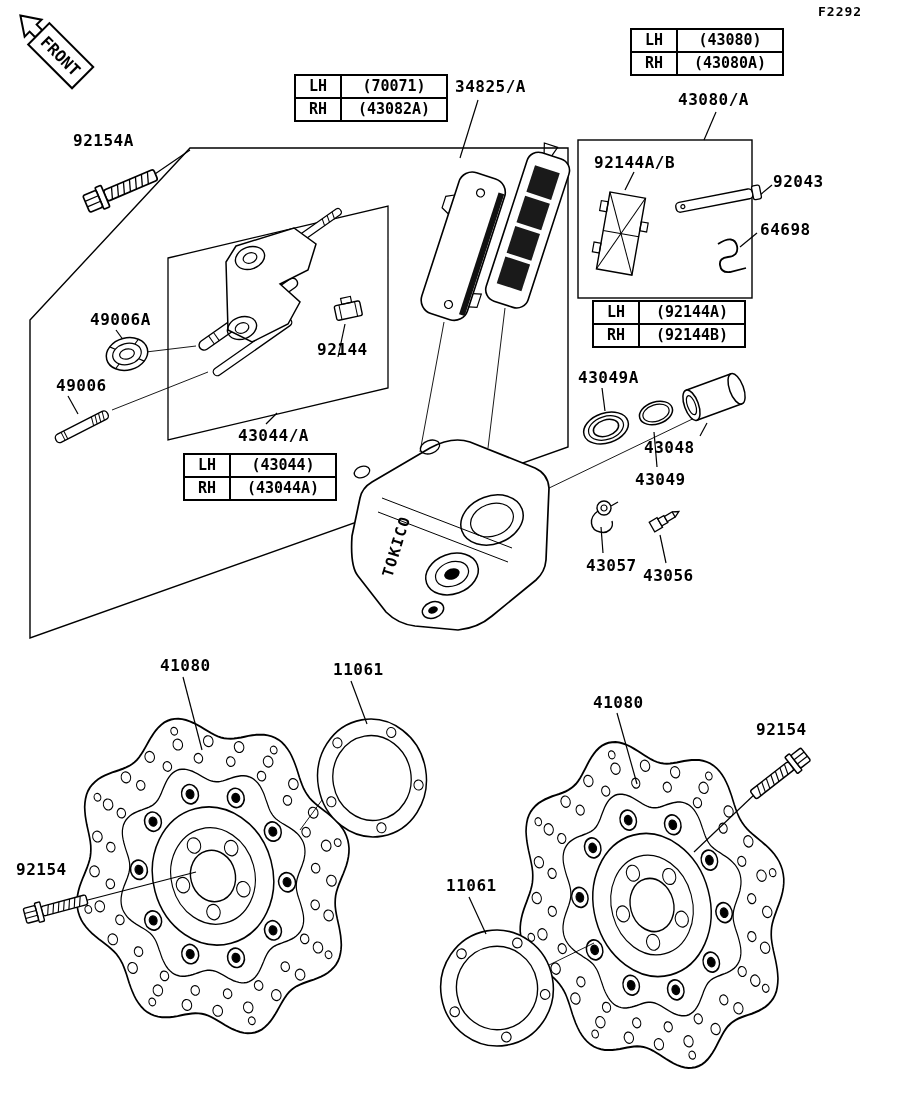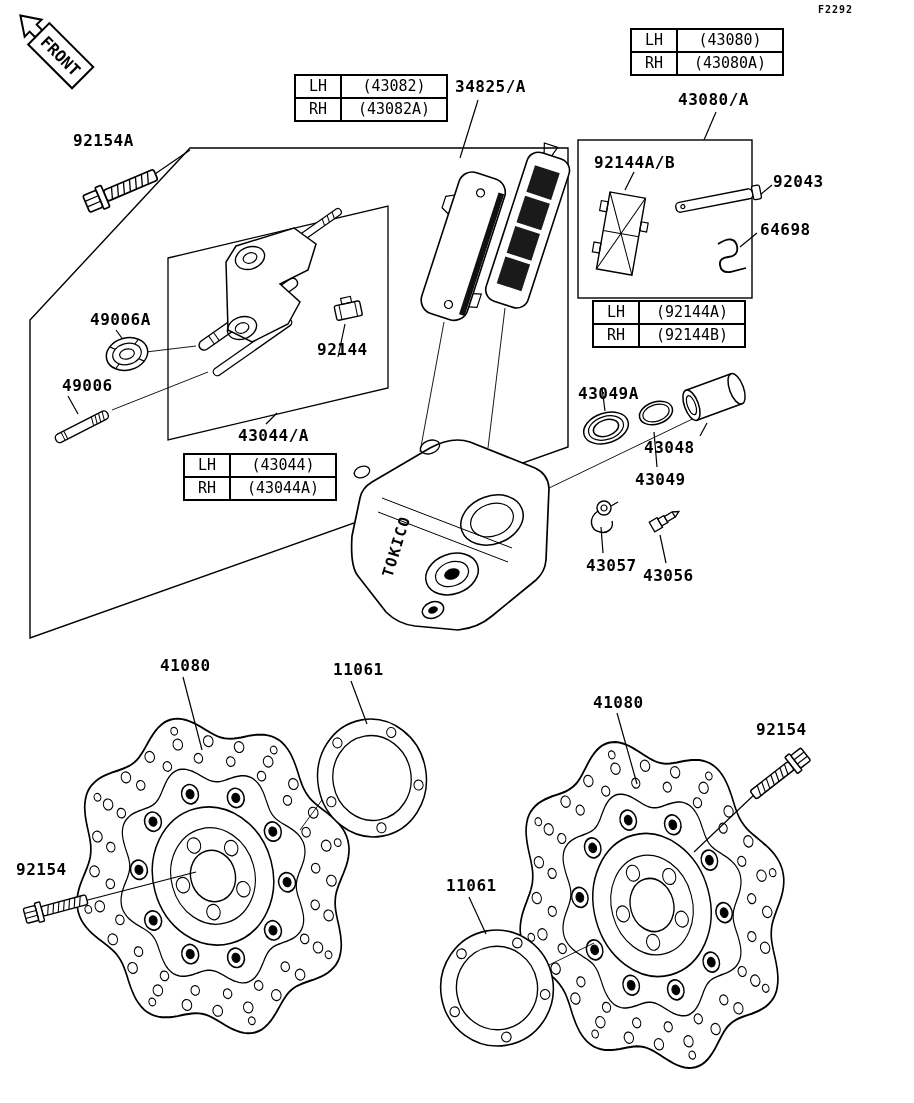--- a/index.html
+++ b/index.html
@@ -1,22 +1,22 @@
 <!DOCTYPE html>
 <html><head>
 <meta charset="utf-8">
 <style>
   html,body{margin:0;padding:0;background:#fff;}
   .canvas{position:relative;width:914px;height:1103px;background:#fff;overflow:hidden;
           font-family:"DejaVu Sans Mono","Liberation Mono",monospace;}
   svg.art{position:absolute;left:0;top:0;}
   .lbl{position:absolute;font-weight:bold;font-size:16px;color:#000;white-space:nowrap;letter-spacing:.5px;}
-  .fig{position:absolute;left:818px;top:4px;font-weight:bold;font-size:10px;color:#000;letter-spacing:1px;}
+  .fig{position:absolute;left:818px;top:4px;font-weight:bold;font-size:13px;color:#000;letter-spacing:1px;}
   .ptable{position:absolute;display:grid;grid-template-columns:46px 106px;border:1.5px solid #000;background:#fff;}
-  .ptable>div{border:1px solid #000;font-weight:normal;font-size:15px;color:#000;text-align:center;
+  .ptable>div{border:1px solid #000;font-weight:bold;font-size:15px;color:#000;text-align:center;
               padding:1px 3px;line-height:19px;white-space:nowrap;}
 </style>
 </head>
 <body>
 
 <div class="canvas">
 
 <svg class="art" width="914" height="1103" viewBox="0 0 914 1103">
   <defs>
     <g id="bolt">
@@ -417,38 +417,38 @@
 
 <div class="fig">F2292</div>
 
 <div class="lbl" style="left:73px;top:131px">92154A</div>
 <div class="lbl" style="left:455px;top:77px">34825/A</div>
 <div class="lbl" style="left:678px;top:90px">43080/A</div>
 <div class="lbl" style="left:594px;top:153px">92144A/B</div>
 <div class="lbl" style="left:773px;top:172px">92043</div>
 <div class="lbl" style="left:760px;top:220px">64698</div>
 <div class="lbl" style="left:90px;top:310px">49006A</div>
-<div class="lbl" style="left:62px;top:376px">49006</div>
+<div class="lbl" style="left:56px;top:376px">49006</div>
 <div class="lbl" style="left:317px;top:340px">92144</div>
 <div class="lbl" style="left:238px;top:426px">43044/A</div>
-<div class="lbl" style="left:578px;top:384px">43049A</div>
+<div class="lbl" style="left:578px;top:368px">43049A</div>
 <div class="lbl" style="left:635px;top:470px">43049</div>
 <div class="lbl" style="left:644px;top:438px">43048</div>
 <div class="lbl" style="left:586px;top:556px">43057</div>
 <div class="lbl" style="left:643px;top:566px">43056</div>
 <div class="lbl" style="left:160px;top:656px">41080</div>
 <div class="lbl" style="left:333px;top:660px">11061</div>
 <div class="lbl" style="left:593px;top:693px">41080</div>
 <div class="lbl" style="left:756px;top:720px">92154</div>
 <div class="lbl" style="left:16px;top:860px">92154</div>
 <div class="lbl" style="left:446px;top:876px">11061</div>
 
 <div class="ptable" style="left:294px;top:74px">
   <div>LH</div>
-  <div>(43082)</div>
+  <div>(70071)</div>
   <div>RH</div>
   <div>(43082A)</div>
 </div>
 <div class="ptable" style="left:630px;top:28px">
   <div>LH</div>
   <div>(43080)</div>
   <div>RH</div>
   <div>(43080A)</div>
 </div>
 <div class="ptable" style="left:592px;top:300px">

